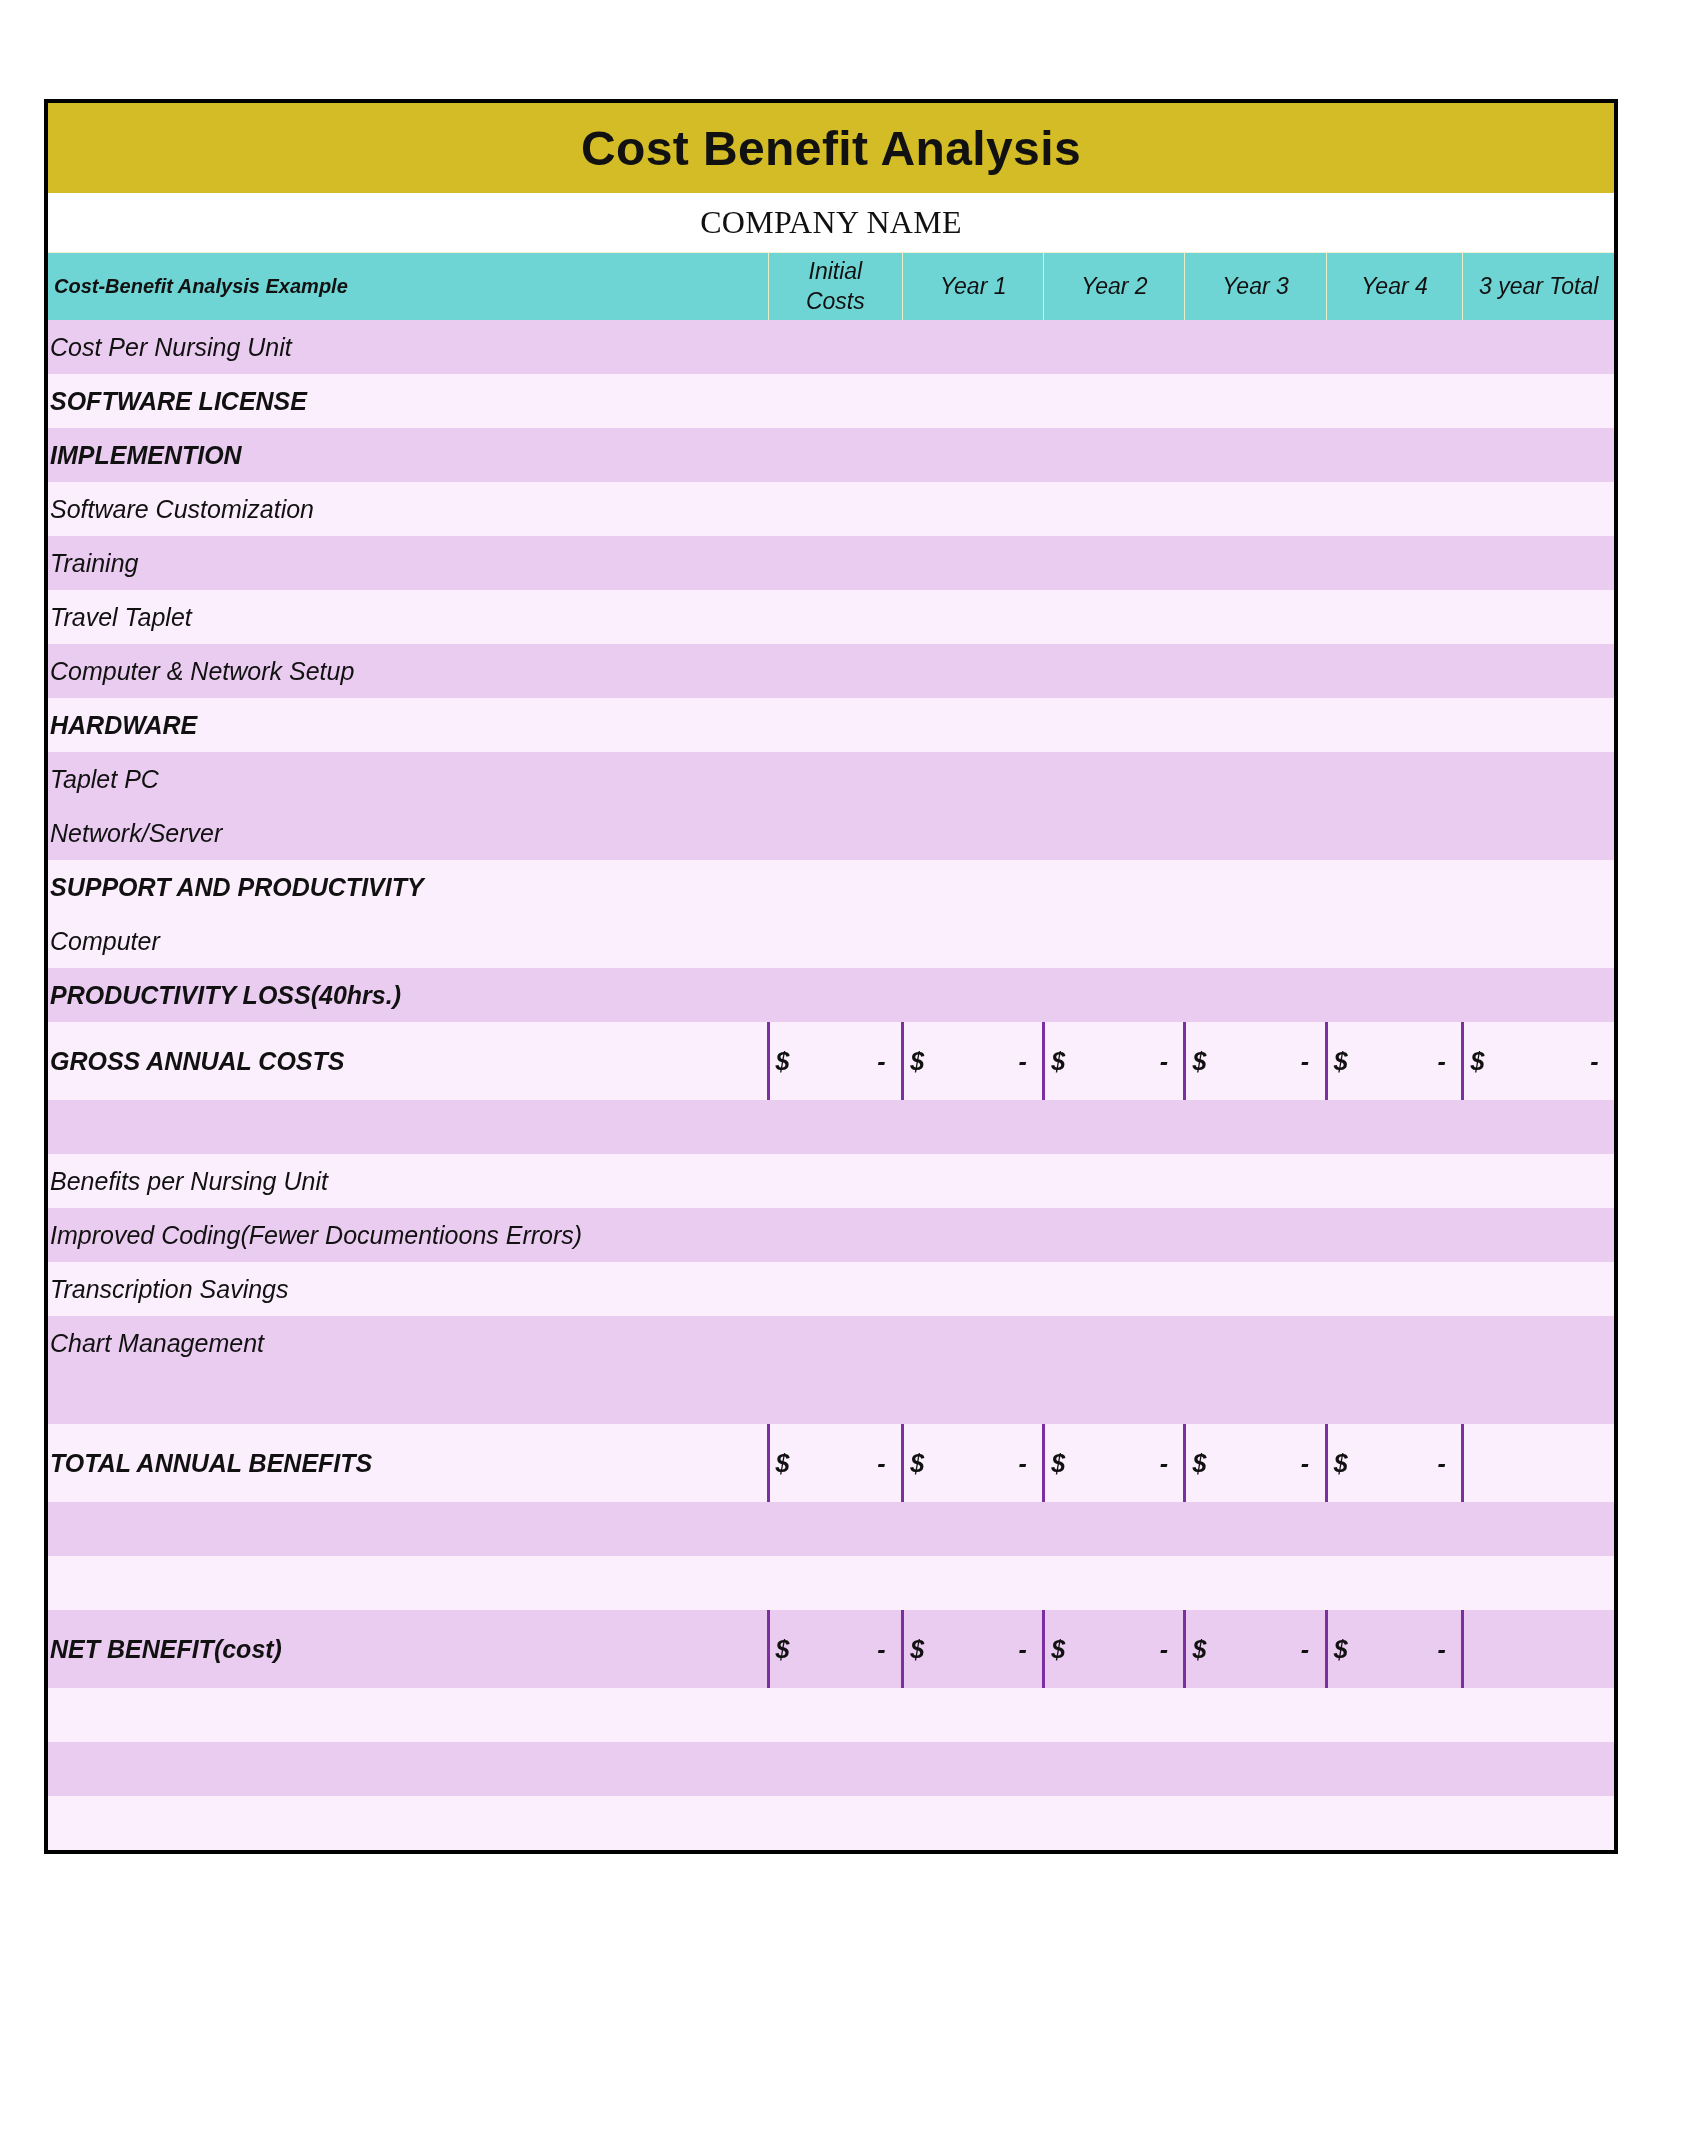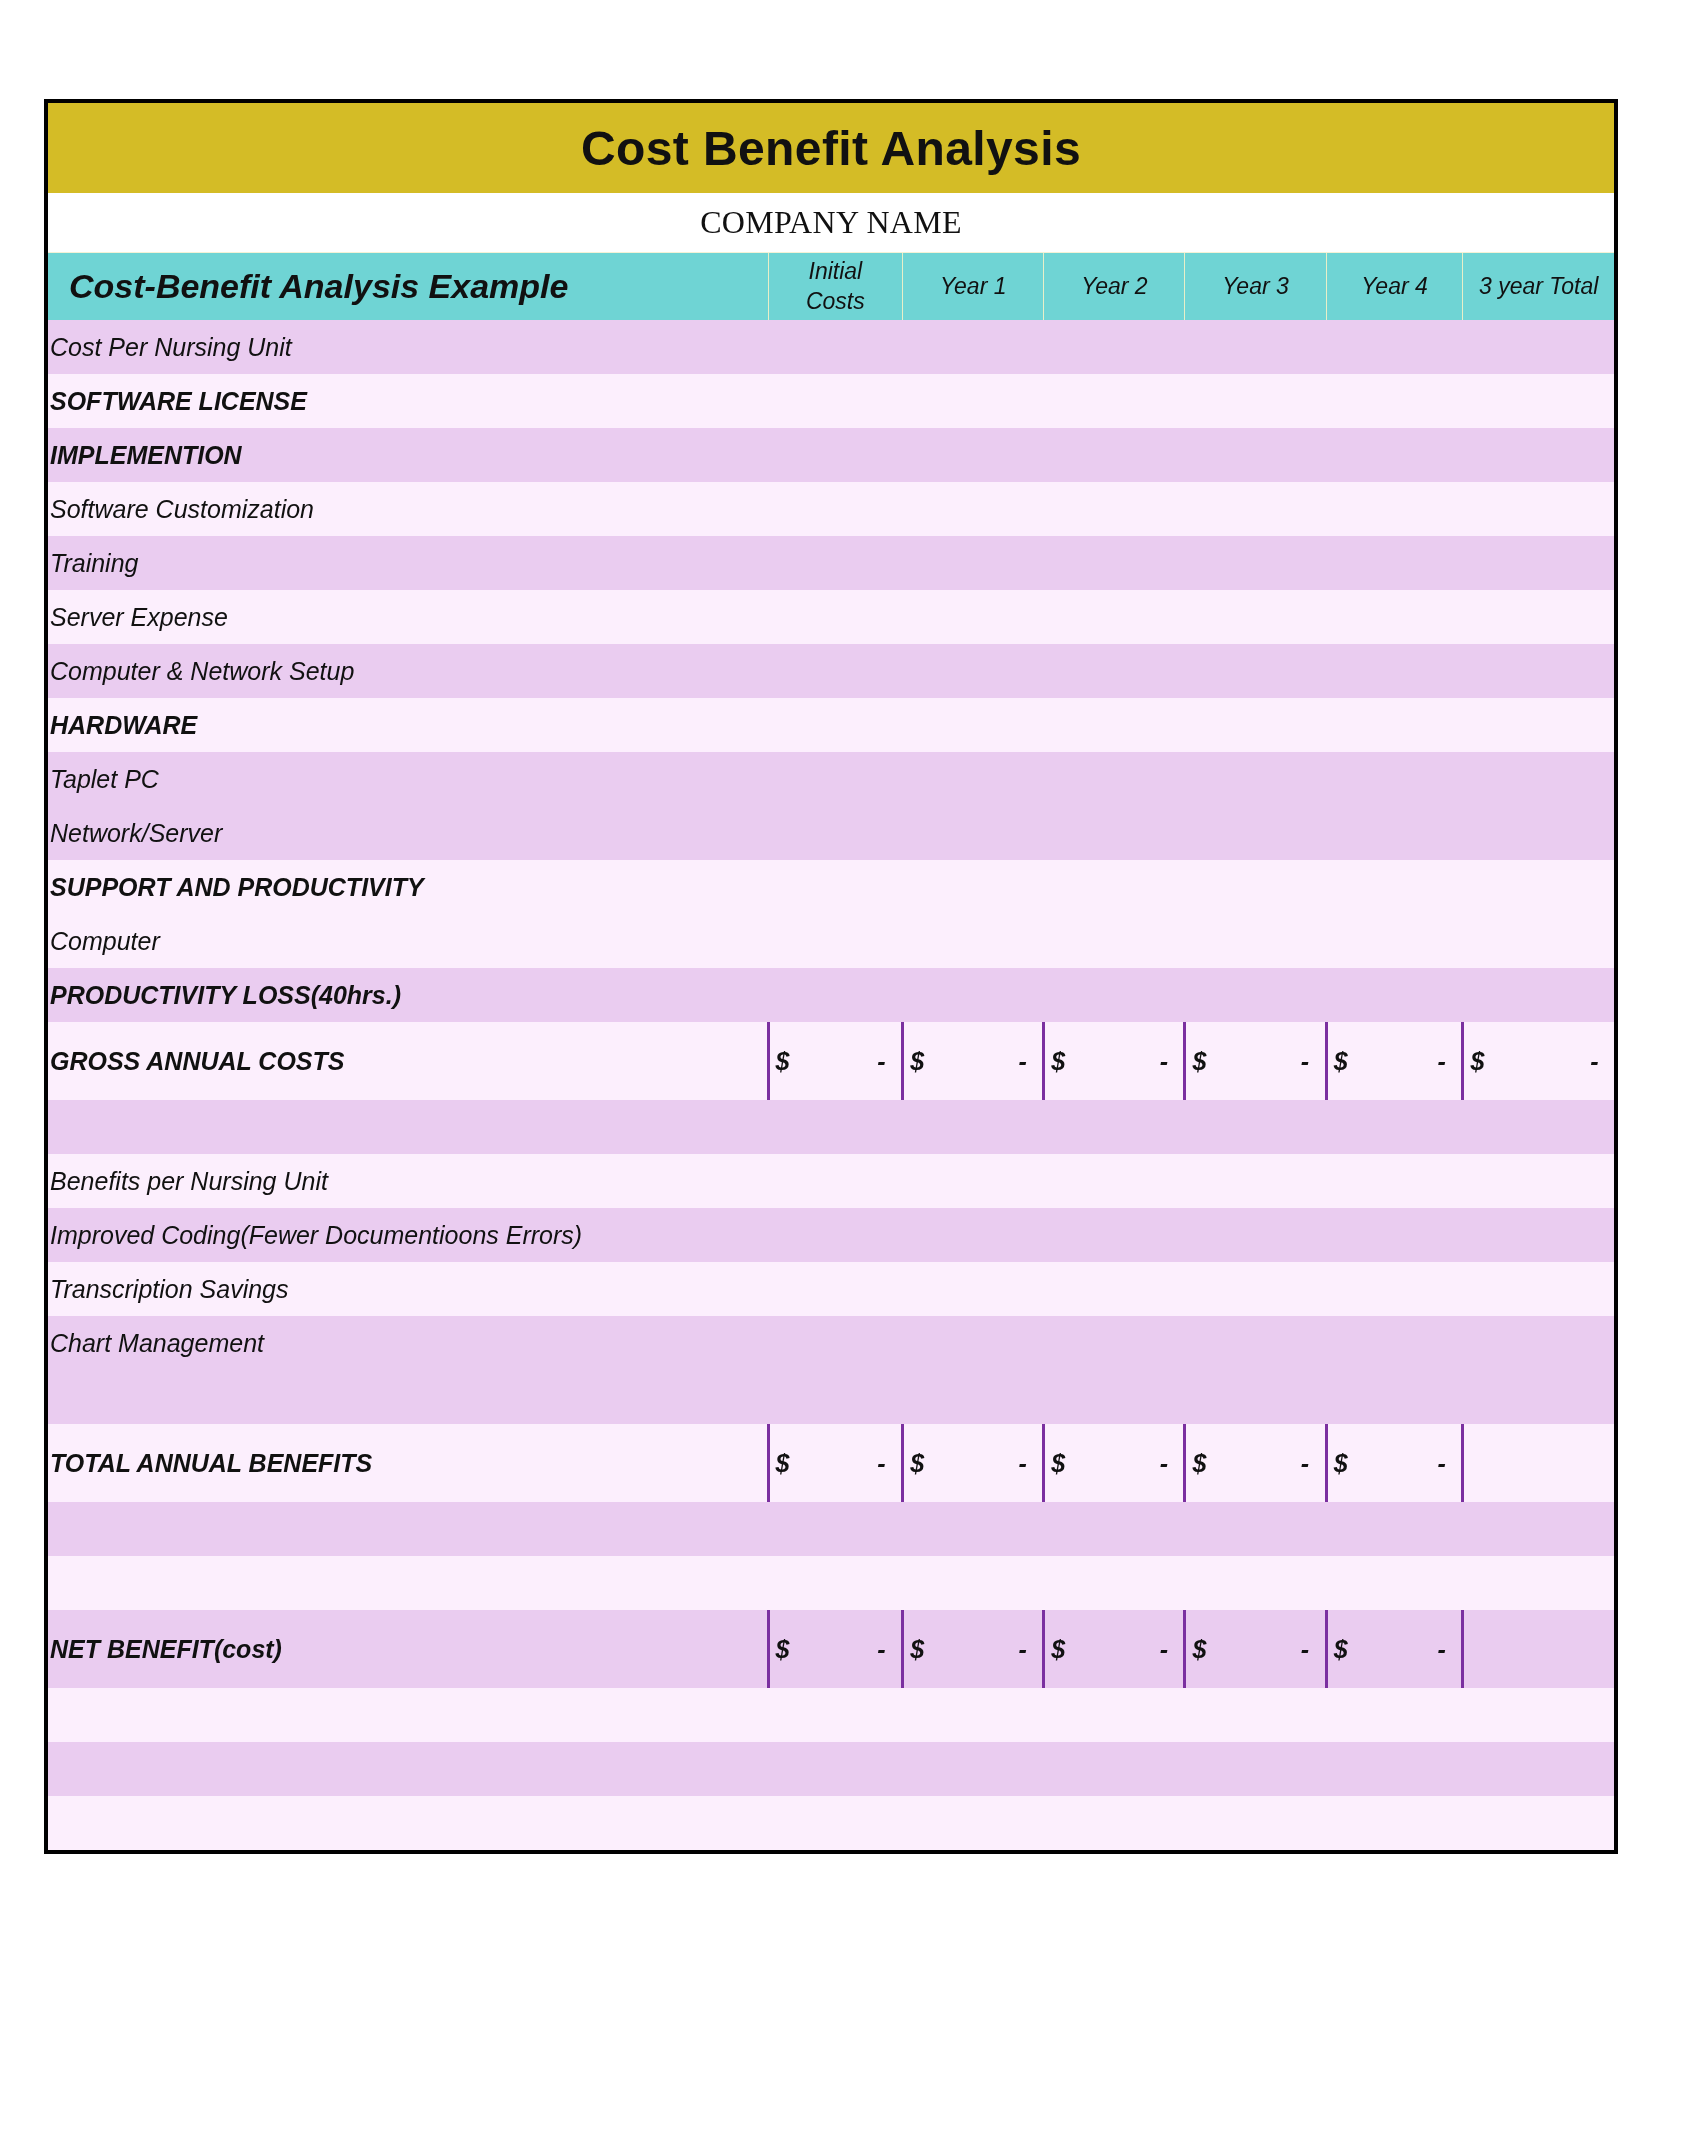--- a/index.html
+++ b/index.html
@@ -79,23 +79,23 @@
     font-style: italic;
     font-size: 23px;
     color: #111111;
     text-align: center;
     border-right: 1.7px solid #e8efc8;
     padding: 0 3.4px;
     box-sizing: border-box;
   }
   tr.hdr td.hdr-label {
     text-align: left;
-    padding-left: 21px;
+    padding-left: 6px;
     font-weight: bold;
-    font-size: 34px;
+    font-size: 20px;
     border-right: 1.7px solid #e8efc8;
   }
   tr.hdr td.last { border-right: none; }
   tr.hdr td .two-line { display: block; line-height: 1.28; }
 
   
   tr.drow td {
     height: 54px;
     vertical-align: middle;
     font-style: italic;
@@ -227,21 +227,21 @@
         <tr class="drow alt-dark">
           <td class="lbl indent">Training</td>
           <td></td>
           <td></td>
           <td></td>
           <td></td>
           <td></td>
           <td></td>
         </tr>
         <tr class="drow alt-light">
-          <td class="lbl indent">Server Expense</td>
+          <td class="lbl indent">Travel Taplet</td>
           <td></td>
           <td></td>
           <td></td>
           <td></td>
           <td></td>
           <td></td>
         </tr>
         <tr class="drow alt-dark">
           <td class="lbl indent">Computer &amp; Network Setup</td>
           <td></td>

